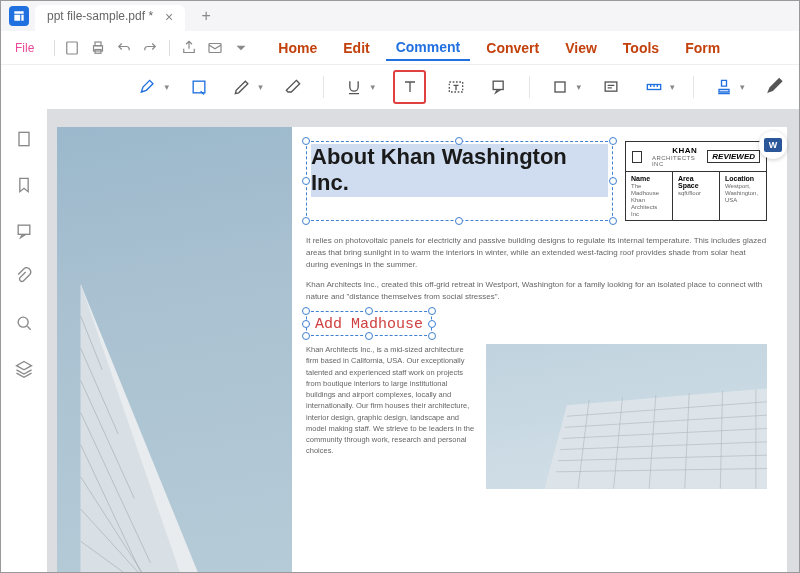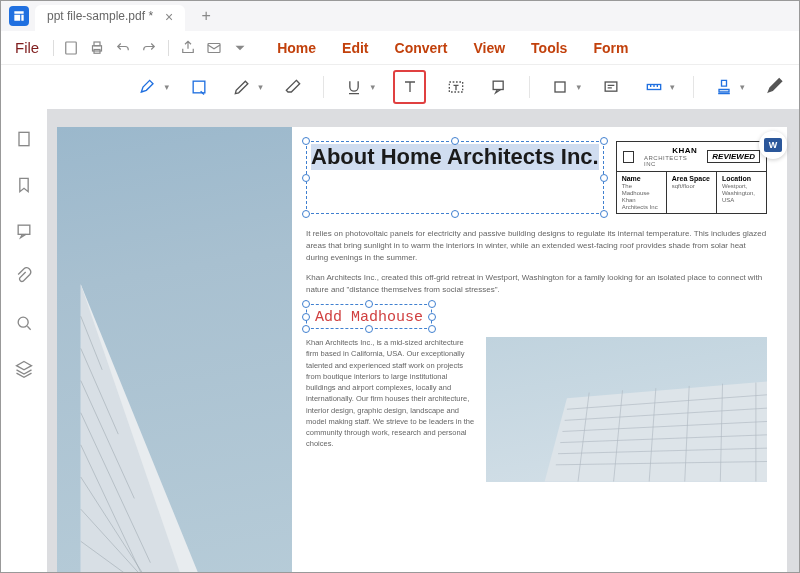--- a/index.html
+++ b/index.html
@@ -4,21 +4,21 @@
 <style>
 * { margin: 0; padding: 0; box-sizing: border-box; }
 body { font-family: -apple-system, BlinkMacSystemFont, "Segoe UI", sans-serif; background: #f5f5f7; width: 800px; height: 573px; overflow: hidden; border: 1px solid #999; position: relative; }
 .titlebar { height: 30px; background: #f5f5f7; display: flex; align-items: center; padding-left: 8px; gap: 6px; }
 .app-icon { width: 20px; height: 20px; background: #2070e0; border-radius: 4px; display: flex; align-items: center; justify-content: center; }
 .app-icon svg { width: 14px; height: 14px; fill: white; }
 .tab { background: white; border-radius: 6px 6px 0 0; padding: 4px 12px; display: flex; align-items: flex-start; gap: 12px; font-size: 12px; color: #666; height: 26px; margin-top: 4px; }
 .tab-close { cursor: pointer; color: #888; font-size: 14px; }
 .tab-add { width: 18px; height: 18px; display: flex; align-items: center; justify-content: center; color: #888; font-size: 16px; margin-left: 6px; }
 .menubar { height: 34px; background: white; display: flex; align-items: center; padding: 0 10px; gap: 6px; border-bottom: 1px solid #eee; }
-.file-label { font-size: 15px; color: #7f1d1d; margin-right: 2px; padding: 2px 4px; }
+.file-label { font-size: 12px; color: #ec4899; margin-right: 8px; padding: 2px 4px; }
 .qat { display: flex; gap: 8px; align-items: center; margin-right: 12px; }
 .qat-icon { width: 18px; height: 18px; color: #888; display: flex; align-items: center; justify-content: center; }
 .qat-sep { width: 1px; height: 16px; background: #ddd; margin: 0 2px; }
 .menu-item { font-size: 14px; color: #c2410c; padding: 4px 10px; cursor: pointer; font-weight: bold; }
 .menu-item.active { color: #2070e0; font-weight: 600; border-bottom: 2px solid #2070e0; }
 .toolbar { height: 44px; background: white; display: flex; align-items: center; padding: 0 12px; gap: 18px; }
 .tool { width: 28px; height: 28px; display: flex; align-items: center; justify-content: center; color: #555; cursor: pointer; position: relative; }
 .tool svg { width: 20px; height: 20px; stroke: currentColor; fill: none; stroke-width: 1.6; }
 .tool.accent { color: #2070e0; }
 .tool.highlighted { border: 2px solid #e04040; border-radius: 3px; padding: 4px; width: 36px; height: 34px; }
@@ -115,20 +115,21 @@
         </svg>
       </span>
     <span class="qat-icon">
         <svg viewBox="0 0 24 24" fill="currentColor">
           <path d="M6 9l6 6 6-6z"></path>
         </svg>
       </span>
   </div>
   <span class="menu-item">Home</span>
   <span class="menu-item">Edit</span>
+  <span class="menu-item active">Comment</span>
   <span class="menu-item">Convert</span>
   <span class="menu-item">View</span>
   <span class="menu-item">Tools</span>
   <span class="menu-item">Form</span>
 </div>
 
 <div class="toolbar">
   <span style="width:120px"></span>
   <span class="tool accent">
       <svg viewBox="0 0 24 24">
@@ -251,21 +252,21 @@
             <line x1="30" y1="240" x2="130" y2="350"></line>
               <line x1="30" y1="270" x2="140" y2="350"></line>
             <line x1="30" y1="300" x2="150" y2="350"></line>
               <line x1="30" y1="330" x2="155" y2="350"></line>
           </g>
         </svg>
       </div>
       <div class="right-col">
         <div class="header-row">
           <div class="title-box">
-            <h1>About Home Architects Inc.</h1>
+            <h1>About Khan Washington Inc.</h1>
             <span class="sel-handle h-tl"></span>
               <span class="sel-handle h-tr"></span>
             <span class="sel-handle h-bl"></span>
               <span class="sel-handle h-br"></span>
             <span class="sel-handle h-ml"></span>
               <span class="sel-handle h-mr"></span>
             <span class="sel-handle h-tm"></span>
               <span class="sel-handle h-bm"></span>
           </div>
           <div class="info-block">

